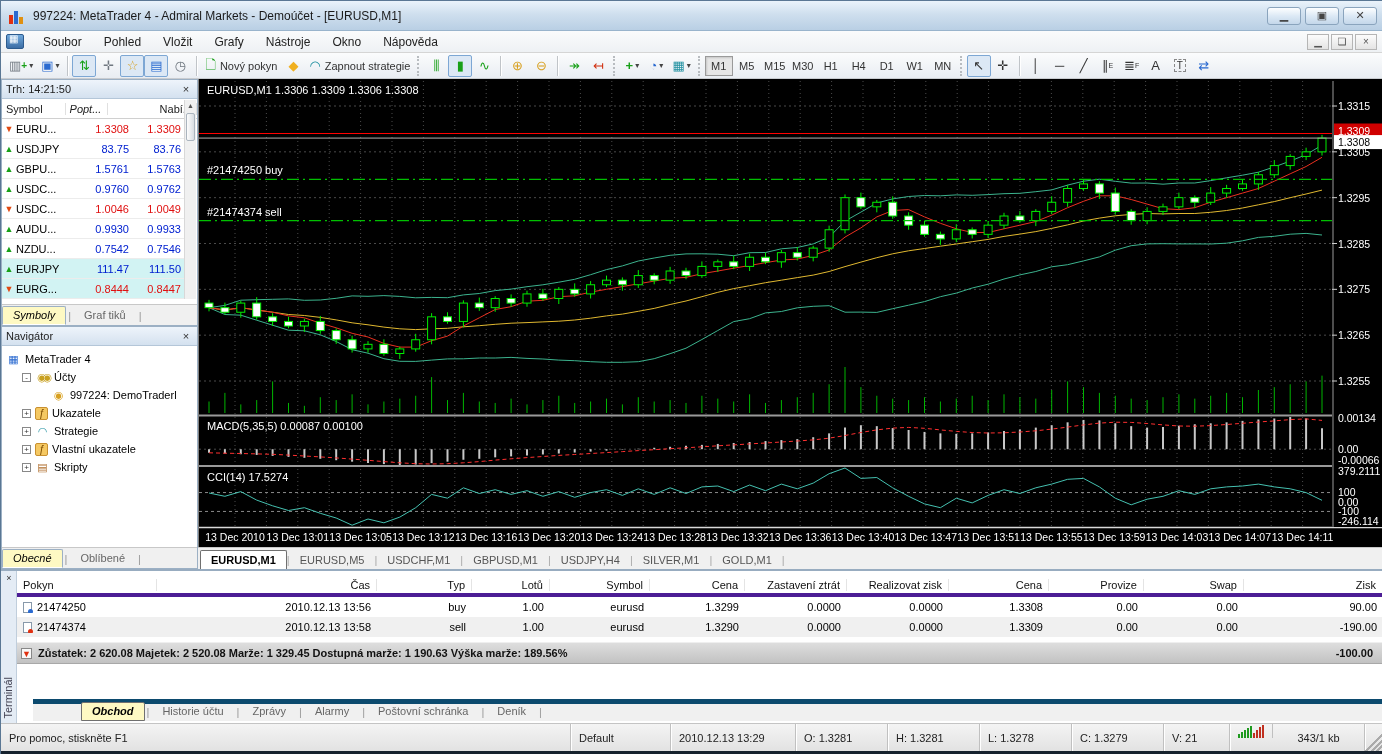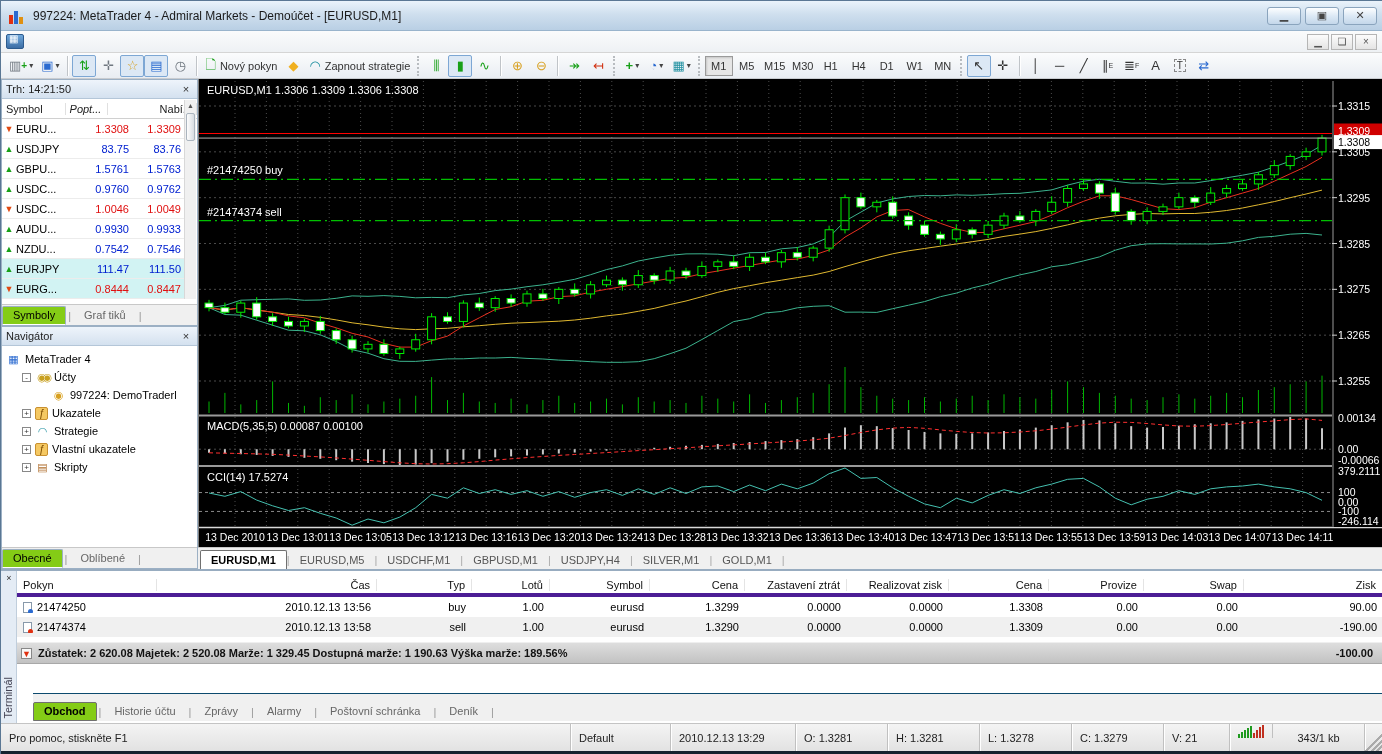--- a/index.html
+++ b/index.html
@@ -62,21 +62,21 @@
   .mw-sym { width:66px; color:#000; }
   .mw-bid,.mw-ask { width:52px; text-align:right; padding-right:5px; }
   .mw-row.up .mw-bid,.mw-row.up .mw-ask { color:#0020d0; }
   .mw-row.down .mw-bid,.mw-row.down .mw-ask { color:#e01010; }
   .mw-scroll { position:absolute; right:1px; top:20px; width:12px; bottom:26px; background:#f0f0f0; border-left:1px solid #d8d8d8; }
   .mw-scroll .arr { height:12px; font-size:7px; text-align:center; color:#555; line-height:12px; }
   .mw-thumb { margin:1px; height:28px; background:linear-gradient(90deg,#fdfdfd,#d8dde2); border:1px solid #aab4be; border-radius:2px; }
   .panel-tabs { position:absolute; left:0; bottom:0; width:100%; height:21px; background:#f0f0f0; border-top:1px solid #c8c8c8;
     display:flex; font-size:11px; align-items:flex-end; }
   .p-tab { padding:2px 10px 3px; color:#666; border:1px solid transparent; }
-  .p-tab.active { background:#84cc16; color:#000; border-color:#9cb0c4; border-bottom-color:#fff; border-radius:2px 2px 0 0; }
+  .p-tab.active { background:#fef9c3; color:#000; border-color:#9cb0c4; border-bottom-color:#fff; border-radius:2px 2px 0 0;font-style:italic; }
   .p-tab-sep { color:#999; padding:2px 2px 3px; }
 
   #navigator { left:0; top:325px; width:197px; height:243px; }
   .nav-tree { padding:4px 0 0 4px; font-size:11px; color:#000; }
   .tree-row { height:18px; display:flex; align-items:center; }
   .expander { width:9px; height:9px; border:1px solid #888; background:#fff; font-size:8px; line-height:7px; text-align:center; color:#333; margin-right:4px; flex:none; }
   .tree-icon { width:15px; text-align:center; margin-right:4px; font-size:11px; flex:none; }
   .ti-mt { color:#2a6ad0; } .ti-acc { color:#d8a020; } .ti-f { background:#f5c862; color:#7a4a00; border:1px solid #c89030; border-radius:2px; width:13px; height:13px; line-height:12px; font-style:italic; font-size:10px;}
   .ti-exp { color:#2090a0; } .ti-scr { color:#b07030; }
 
@@ -103,21 +103,21 @@
   .t-row.alt { background:#f0f0f0; }
   .t-row > div { padding:0 6px; text-align:right; white-space:nowrap; overflow:hidden; }
   .t-row > div:first-child { text-align:left; }
   .ord-ico { display:inline-block; width:9px; height:11px; background:#fff; border:1px solid #8899aa; position:relative; margin-right:5px; vertical-align:-2px;}
   .ord-ico::after{ content:""; position:absolute; right:-2px; bottom:-2px; width:5px; height:5px; border-radius:50%; }
   .ord-ico.buy::after{ background:#2a6ad0; } .ord-ico.sell::after{ background:#e03010; }
   .balance-row { height:22px; margin-top:5px; background:linear-gradient(#dedede,#c2c2c2); border-top:1px solid #efefef; border-bottom:1px solid #a8a8a8;
     display:flex; align-items:center; font-size:11px; font-weight:bold; color:#111; }
   .bal-ico { width:11px; height:11px; border:1px solid #888; background:#f8f8f8; color:#e03010; font-size:9px; line-height:10px; text-align:center; margin:0 6px 0 4px; }
   .bal-profit { margin-left:auto; padding-right:10px; }
-  .term-tabs { position:absolute; left:16px; bottom:2px; height:28px; display:flex; font-size:11px; align-items:flex-end; background:#f0f0f0; width:calc(100% - 16px); border-top:1px solid #0c4a6e;}
+  .term-tabs { position:absolute; left:16px; bottom:2px; height:22px; display:flex; font-size:11px; align-items:flex-end; background:#f0f0f0; width:calc(100% - 16px); border-top:5px solid #0c4a6e;padding-left:48px;}
   .term-tabs .p-tab.active{ border-color:#707070; font-weight:bold; }
 
   
   #statusbar { position:absolute; left:0; top:722px; width:1382px; height:28px; background:linear-gradient(#f4f4f4,#e2e2e2);
     border-top:1px solid #c4c4c4; display:flex; align-items:stretch; font-size:11px; color:#222; }
   .sb-cell { display:flex; align-items:center; padding:0 8px; border-right:1px solid #c0c0c0; box-shadow:1px 0 0 #ffffff; }
   .sb-help { flex:1; }
   .sb-bars { display:flex; align-items:flex-end; gap:1px; height:14px; padding:0 8px; border-right:1px solid #c0c0c0;}
   .sb-bars i { display:block; width:2px; background:#1f9a1f; }
   .sb-bars i.r { background:#c03020; }
@@ -139,20 +139,29 @@
     <div class="title-text">997224: MetaTrader 4 - Admiral Markets - Demoúčet - [EURUSD,M1]</div>
     <div class="win-btns">
       <div class="win-btn">▁</div>
       <div class="win-btn">▣</div>
       <div class="win-btn">✕</div>
     </div>
   </div>
 
   <div class="menubar">
     <div class="menu-appicon"></div>
+    <div id="menu-items" style="display:flex;">
+        <div class="menu-item">Soubor</div>
+        <div class="menu-item">Pohled</div>
+        <div class="menu-item">Vložit</div>
+        <div class="menu-item">Grafy</div>
+        <div class="menu-item">Nástroje</div>
+        <div class="menu-item">Okno</div>
+        <div class="menu-item">Nápověda</div>
+      </div>
     <div class="mdi-btns">
       <div class="mdi-btn">▁</div>
       <div class="mdi-btn">❏</div>
       <div class="mdi-btn">×</div>
     </div>
   </div>
 
   <div class="toolbar">
     <div class="tb-btn">
         <span class="g-gray">▥</span>

